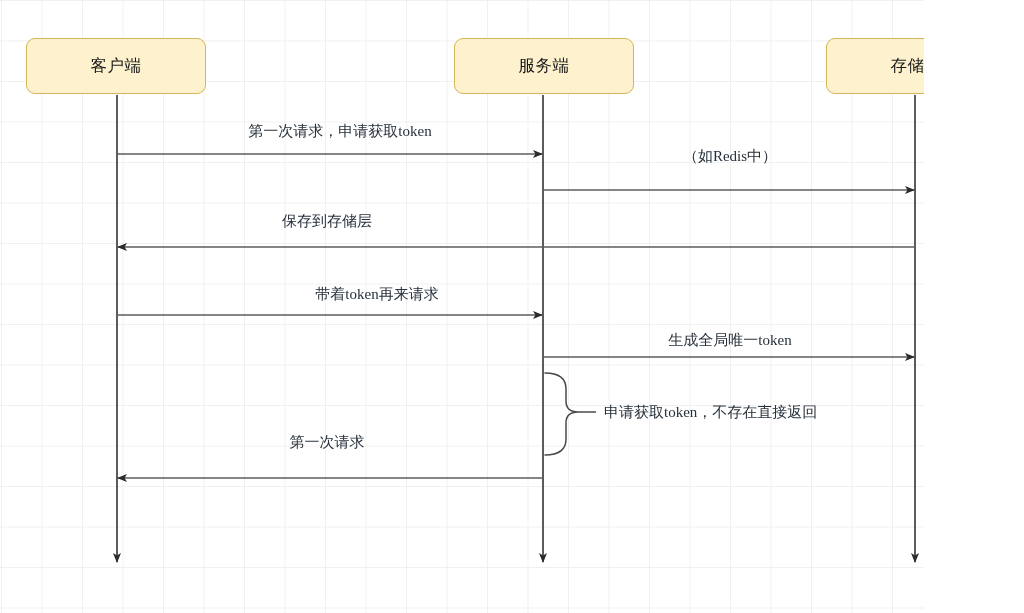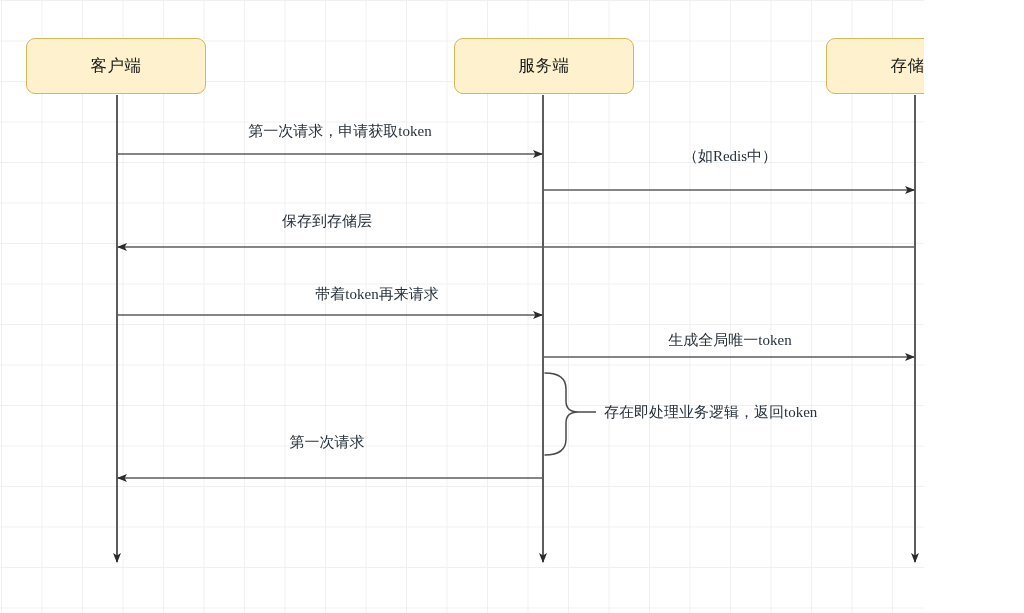--- a/index.html
+++ b/index.html
@@ -130,15 +130,15 @@
   </div>
 
   <div class="msg-label" style="left:730px; top:330px;">
     <div>生成全局唯一token</div>
   </div>
 
   <div class="msg-label" style="left:327px; top:432px;">
     <div>第一次请求</div>
   </div>
 
-  <div class="note-label" style="left:604px; top:402px;">存在即处理业务逻辑，返回token</div>
+  <div class="note-label" style="left:604px; top:402px;">申请获取token，不存在直接返回</div>
 
 </div>
 
 </body></html>

